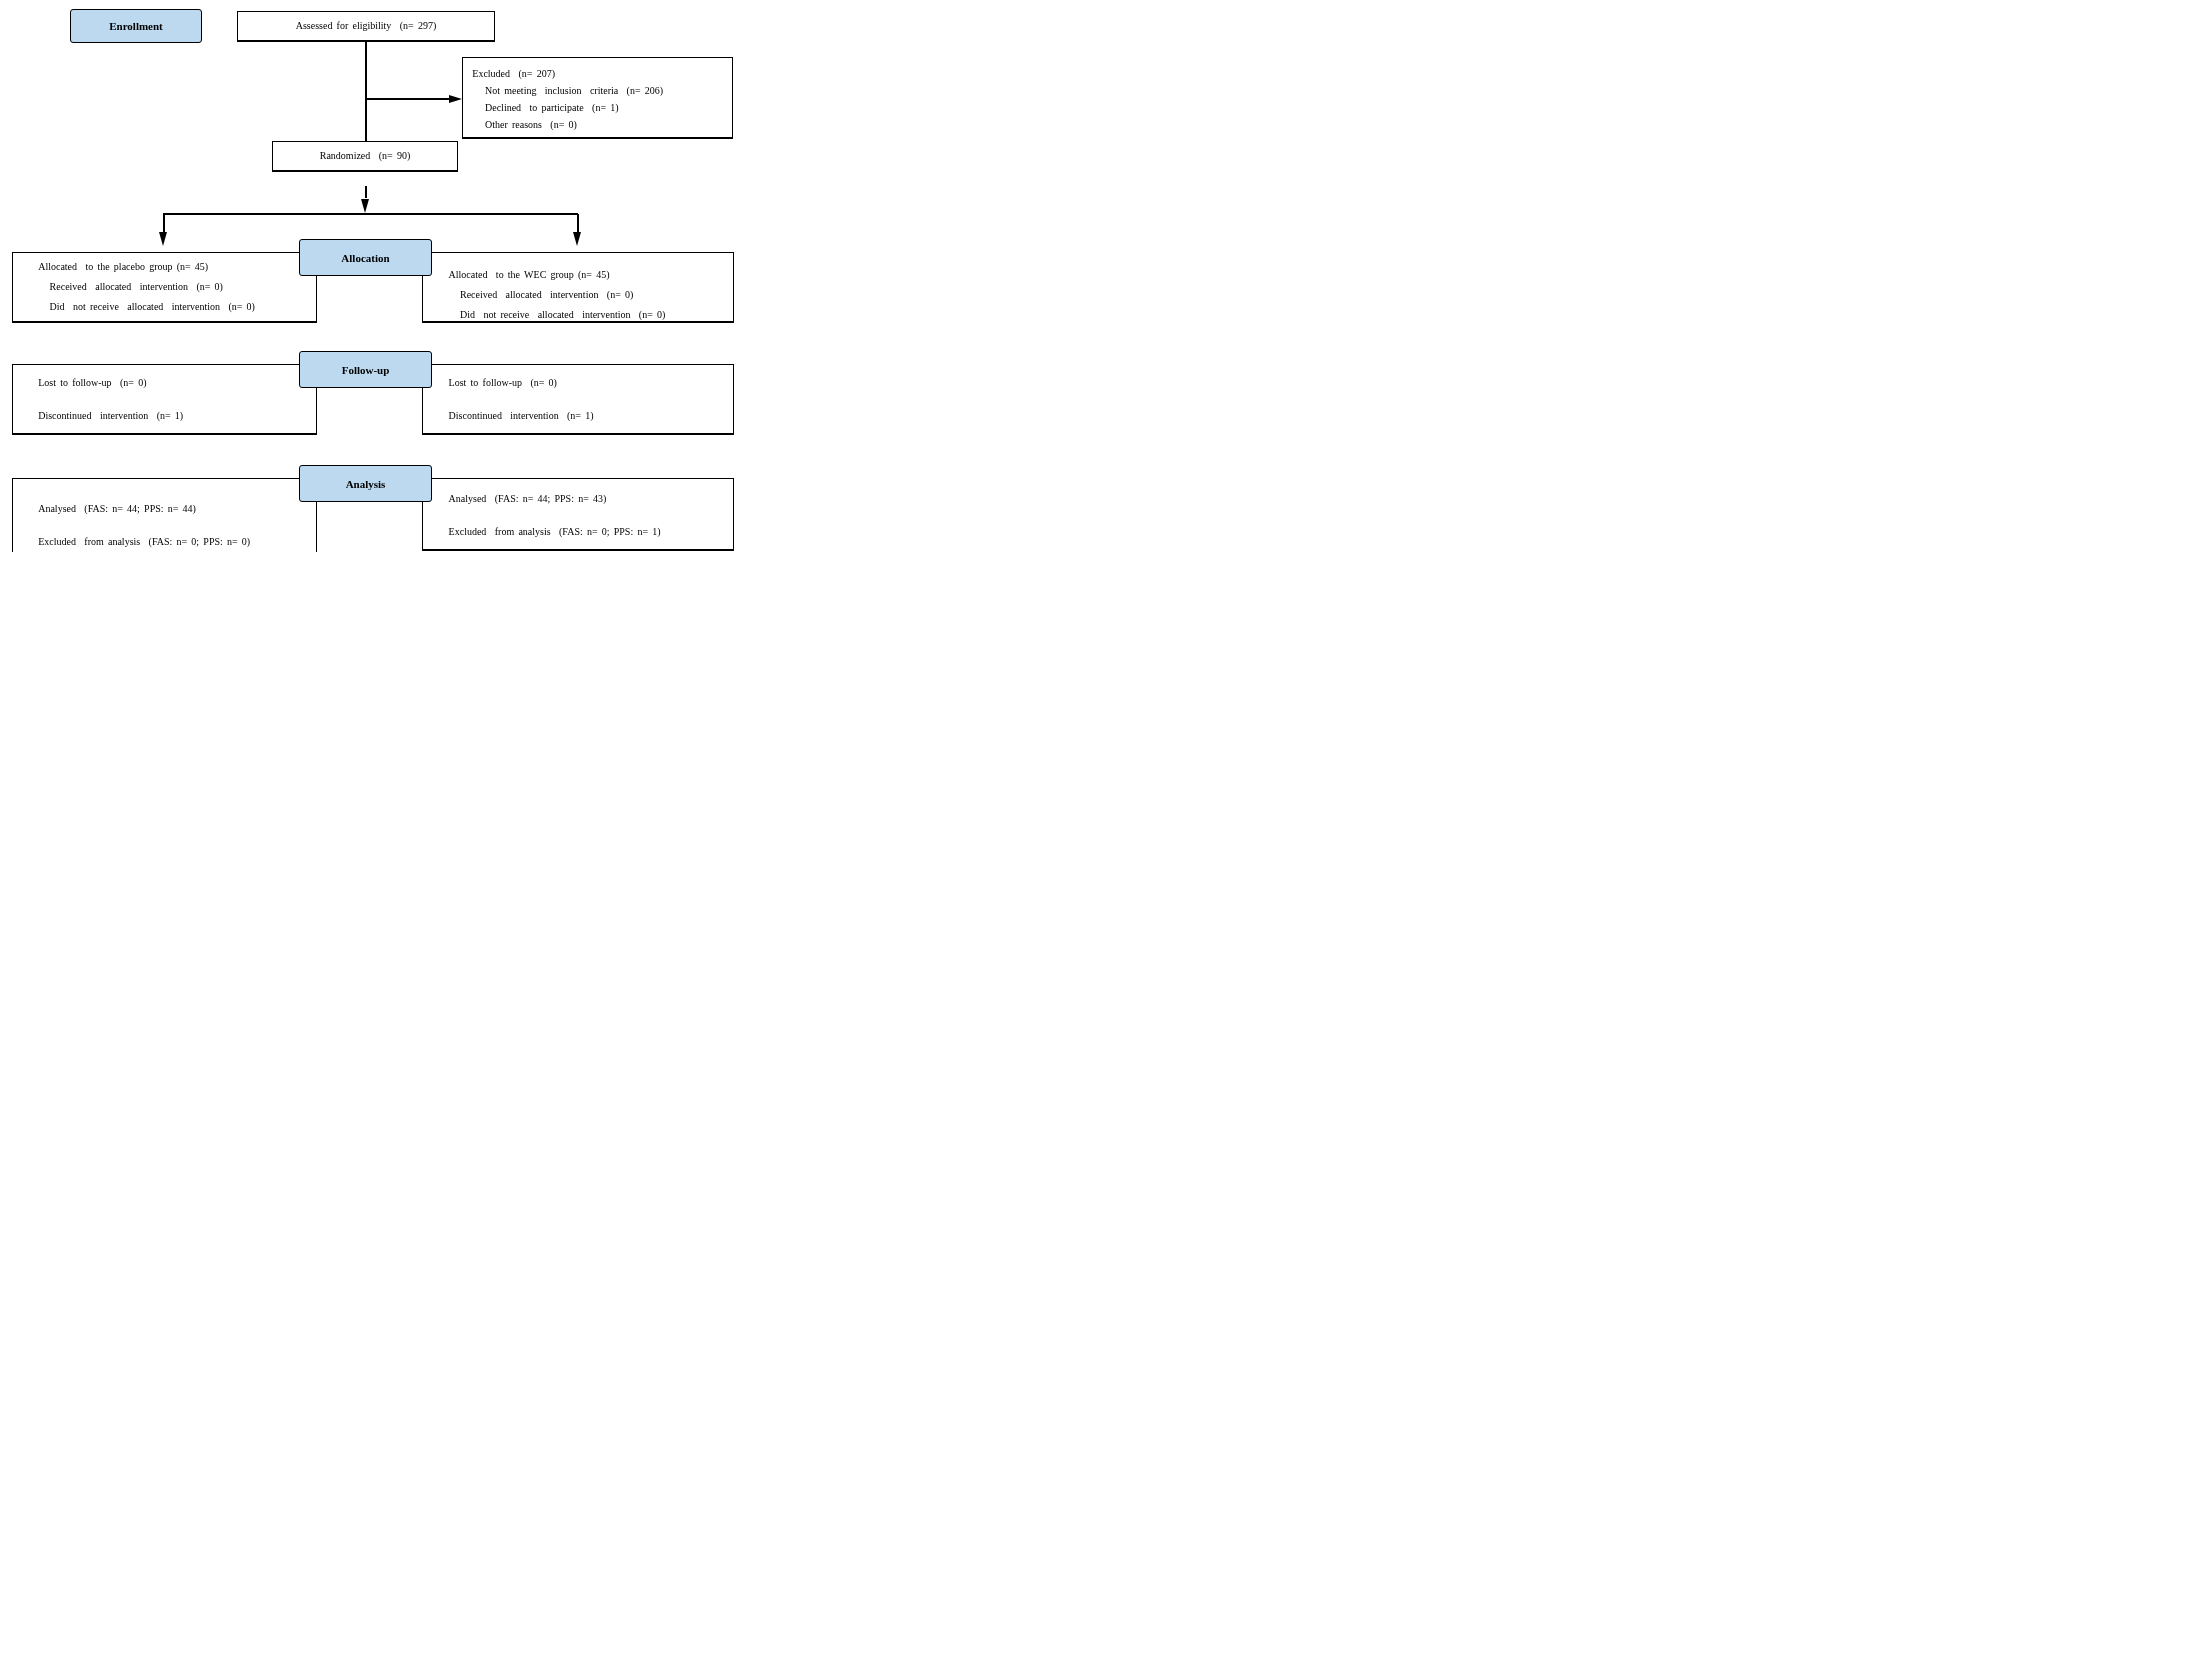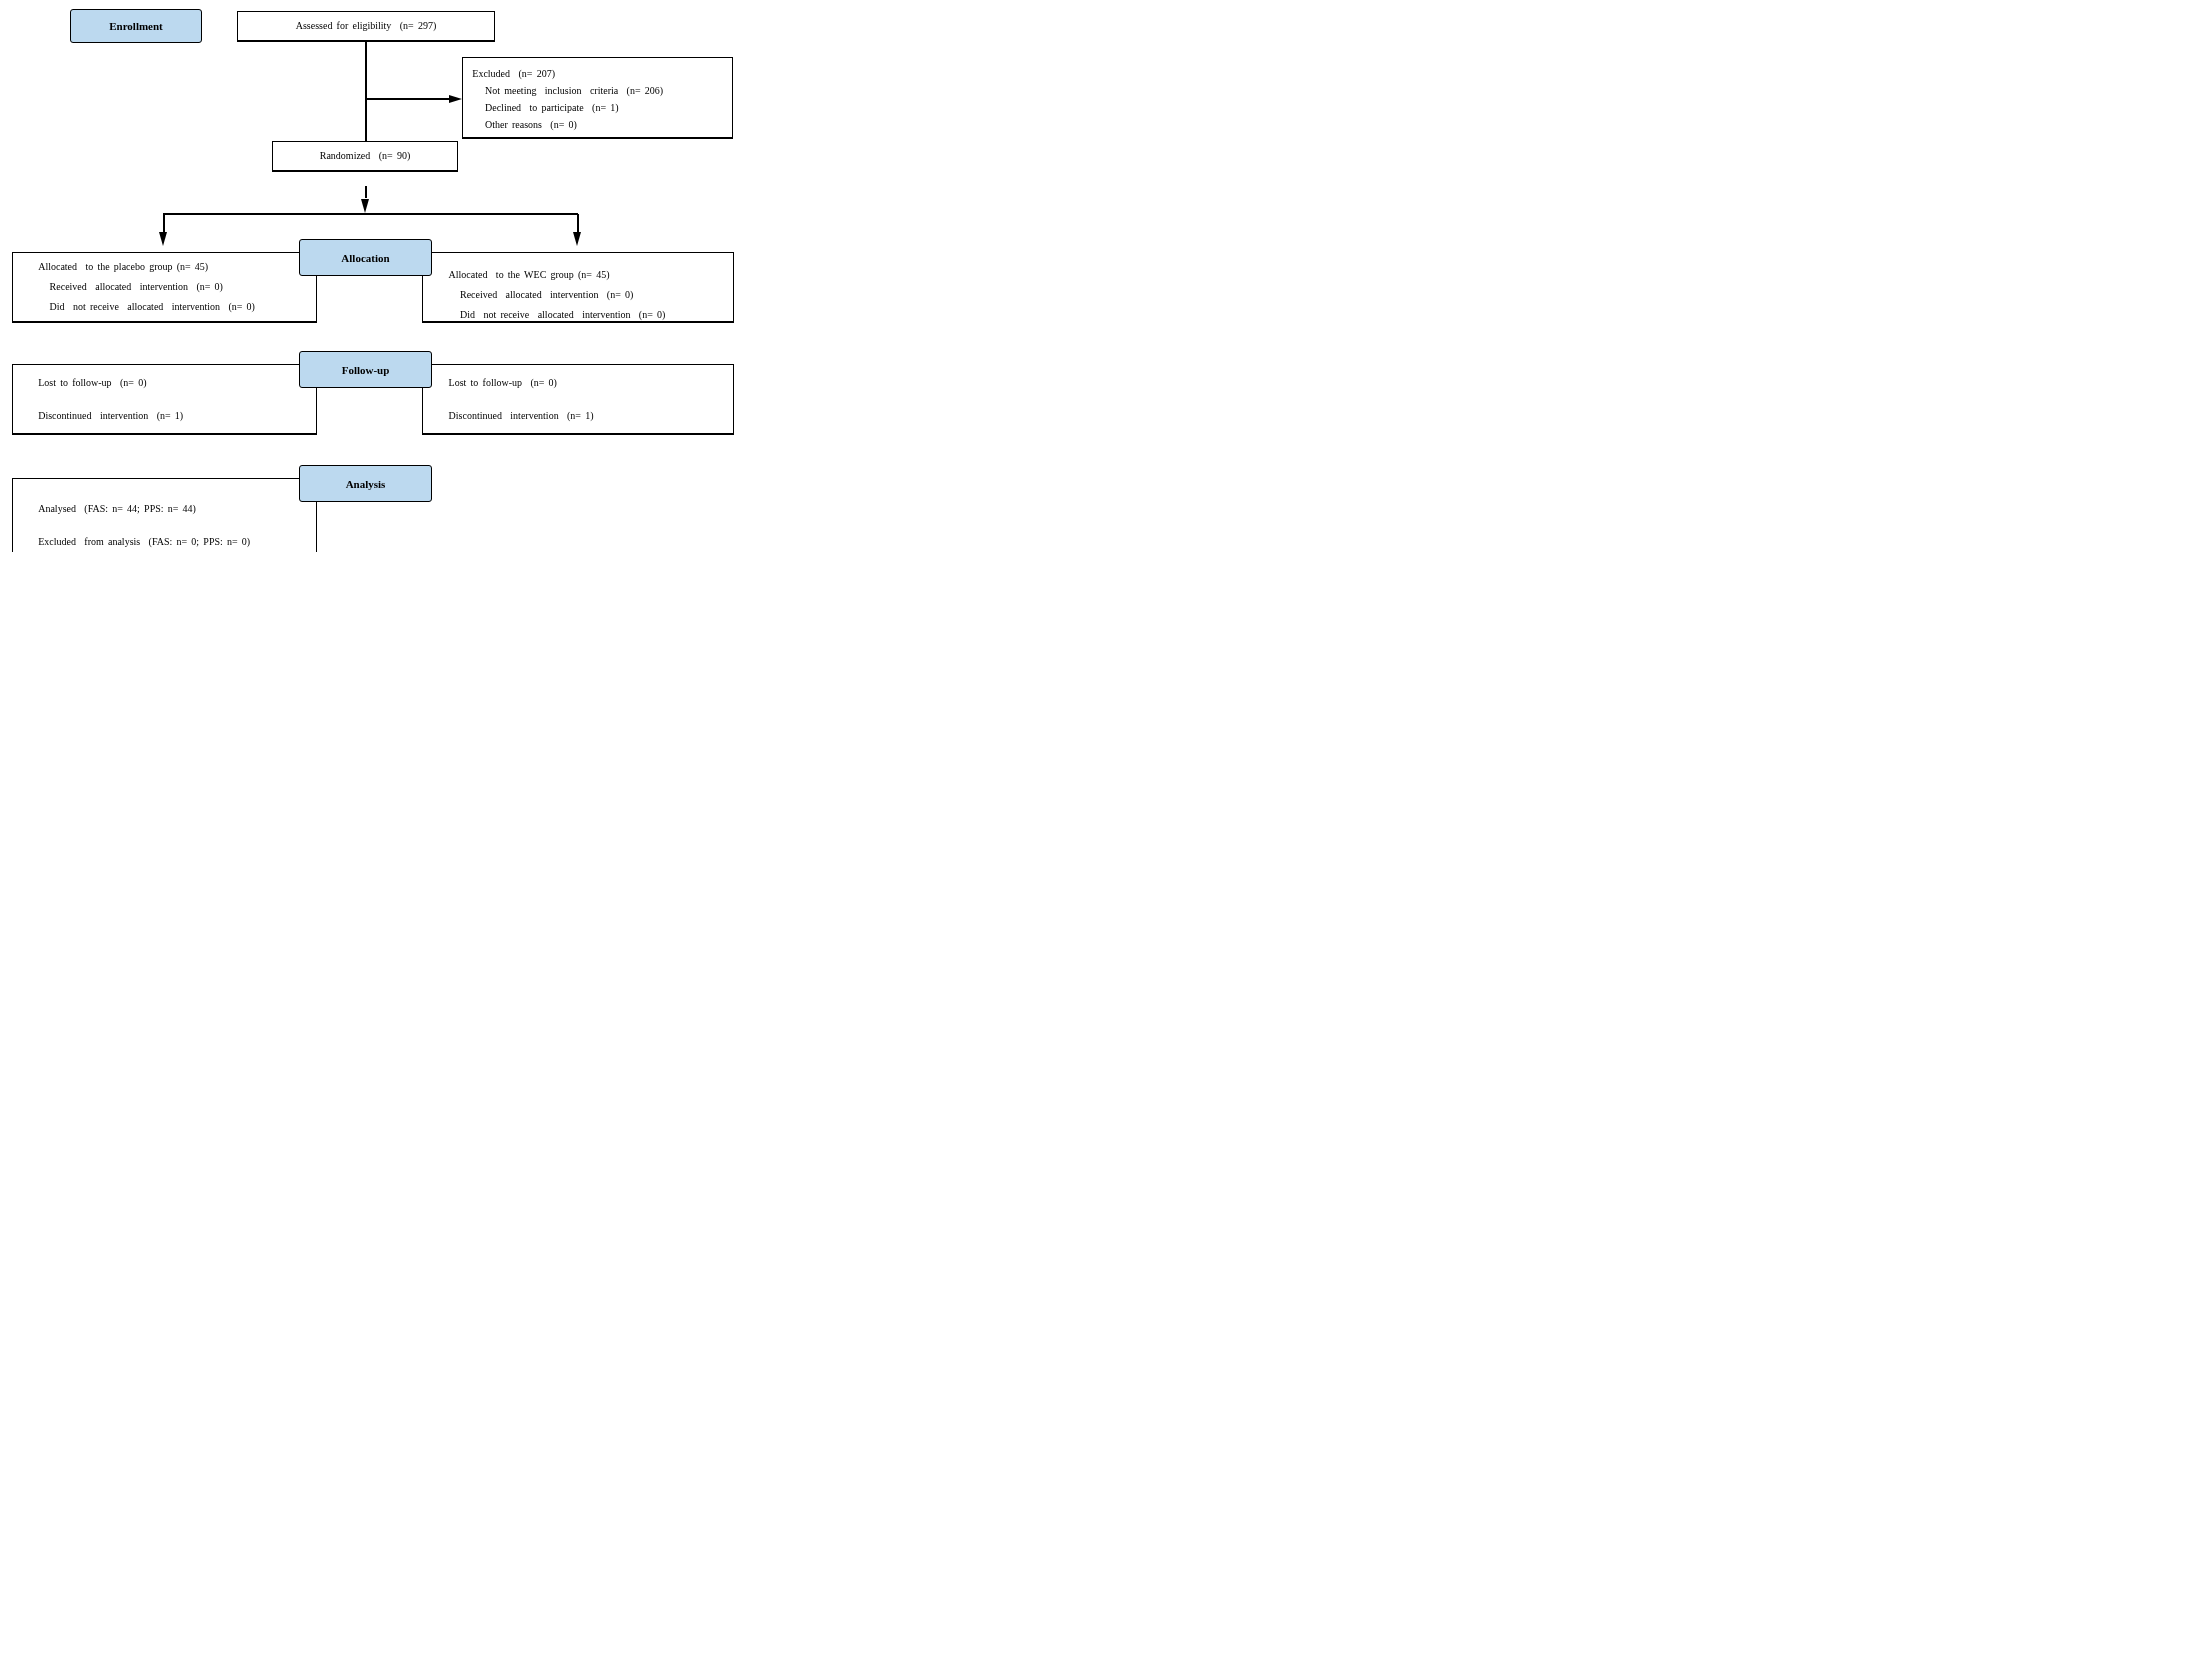--- a/index.html
+++ b/index.html
@@ -128,19 +128,23 @@
 
   <div class="stage" style="left:299px;top:351px;width:133px;height:37px;">
     <span>Follow-up</span>
   </div>
 
   <div class="wbox" style="left:11.6px;top:478px;width:305px;height:90px;padding-top:20px;">
     <div class="tline">Analysed  (FAS: n= 44; PPS: n= 44)</div>
     <div class="tline gap">Excluded  from analysis  (FAS: n= 0; PPS: n= 0)</div>
   </div>
 
+  <div class="wbox" style="left:422px;top:478px;width:312px;height:73px;padding-top:10px;">
+    <div class="tline">Analysed  (FAS: n= 44; PPS: n= 43)</div>
+    <div class="tline gap">Excluded  from analysis  (FAS: n= 0; PPS: n= 1)</div>
+  </div>
 
   <div class="stage" style="left:299px;top:465px;width:133px;height:37px;">
     <span>Analysis</span>
   </div>
 
 </div>
 
 
 </body></html>

